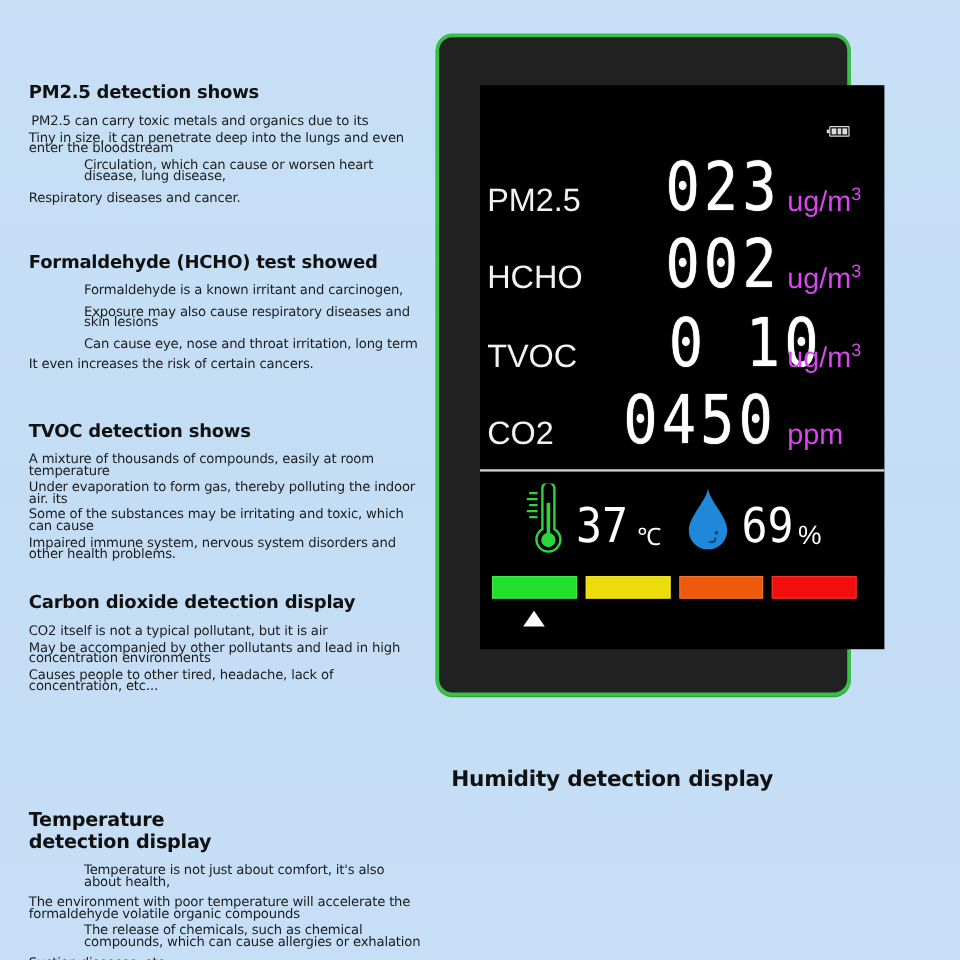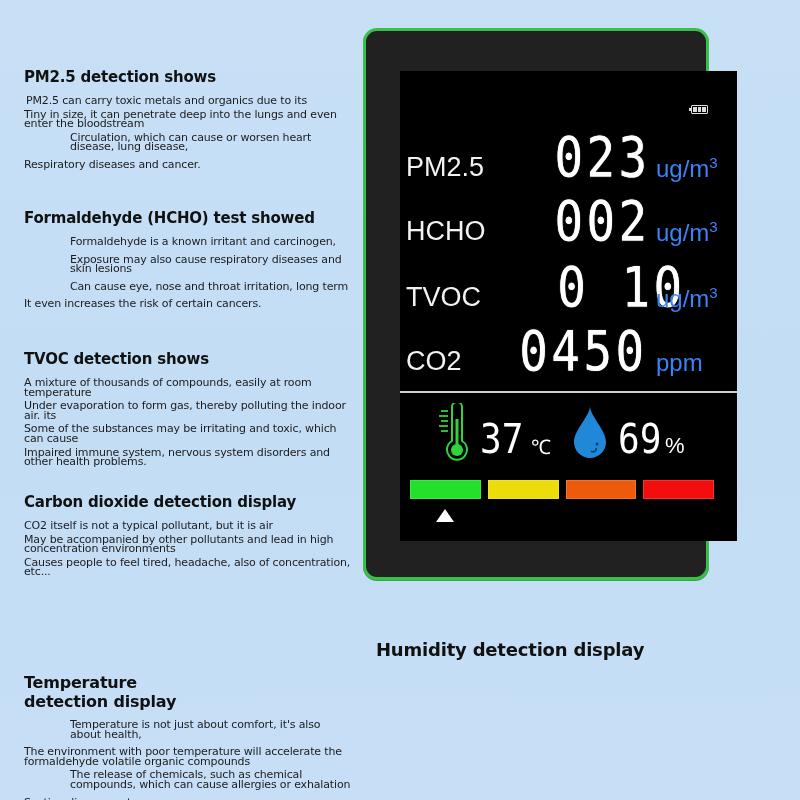--- a/index.html
+++ b/index.html
@@ -76,21 +76,21 @@
     position: absolute; bottom: 4px;
     font-family: "DejaVu Sans Mono", monospace;
     color: #fff;
     font-weight: normal;
     letter-spacing: 4px;
     transform-origin: left bottom;
   }
   .row .unit {
     position: absolute; left: 256px; bottom: 6px;
     font-family: "Liberation Sans", sans-serif;
-    font-size: 24px; color: #3b82f6;
+    font-size: 24px; color: #d946ef;
   }
   .row .unit sup { font-size: 15px; vertical-align: 9px; }
 
   #row-pm25 { top: 58px; }
   #row-hcho { top: 122px; }
   #row-tvoc { top: 188px; }
   #row-co2  { top: 252px; }
 
   .seg {
     display: inline-block;
@@ -153,21 +153,21 @@
   <p>A mixture of thousands of compounds, easily at room temperature</p>
   <p>Under evaporation to form gas, thereby polluting the indoor air. its</p>
   <p>Some of the substances may be irritating and toxic, which can cause</p>
   <p>Impaired immune system, nervous system disorders and other health problems.</p>
 </div>
 
 <div class="section" id="sec-co2">
   <h2>Carbon dioxide detection display</h2>
   <p>CO2 itself is not a typical pollutant, but it is air</p>
   <p>May be accompanied by other pollutants and lead in high concentration environments</p>
-  <p>Causes people to feel tired, headache, also of concentration, etc...</p>
+  <p>Causes people to other tired, headache, lack of concentration, etc...</p>
 </div>
 
 <div class="section" id="sec-temp">
   <h2 style="font-size:16px;line-height:19px;">
     <span>Temperature</span><br>
     <span>detection display</span>
   </h2>
   <p class="gap">Temperature is not just about comfort, it's also about health,</p>
   <p>The environment with poor temperature will accelerate the formaldehyde volatile organic compounds</p>
   <p class="gap">The release of chemicals, such as chemical compounds, which can cause allergies or exhalation</p>

